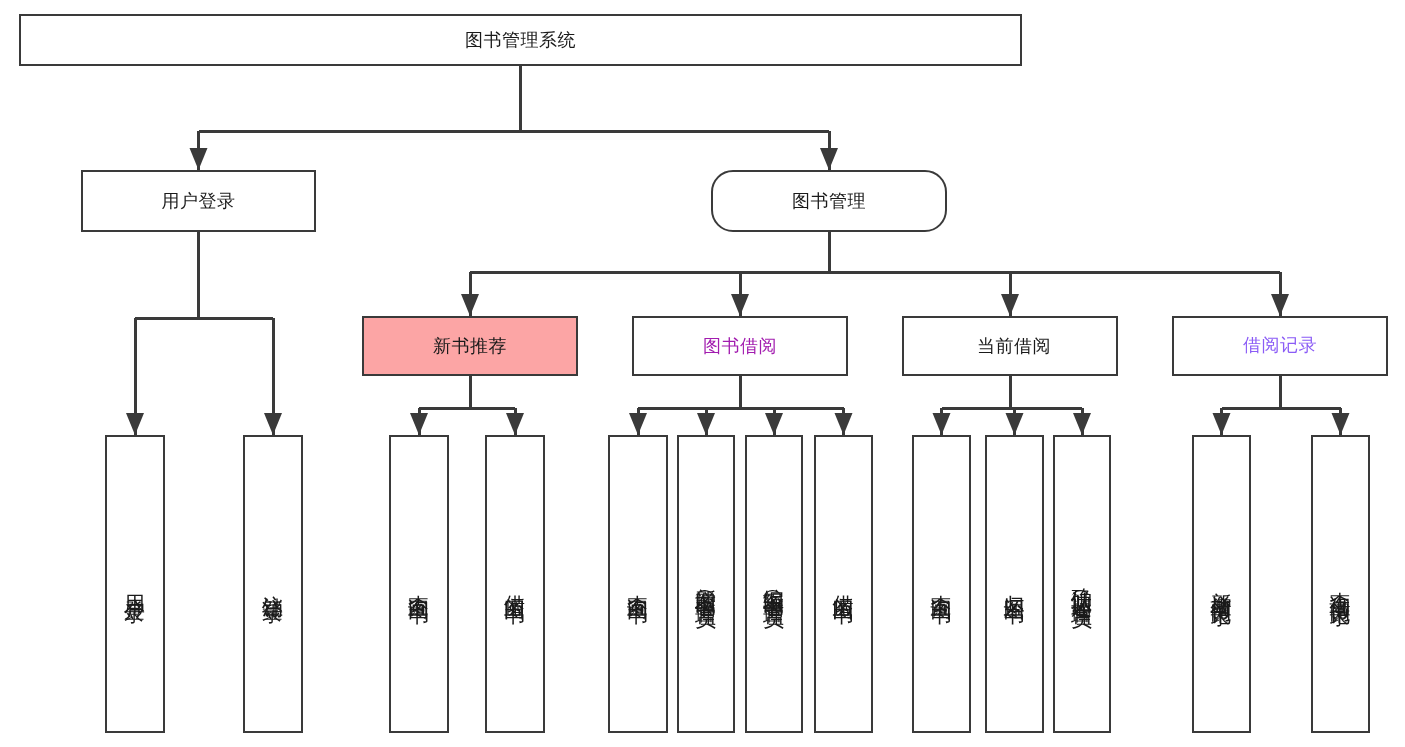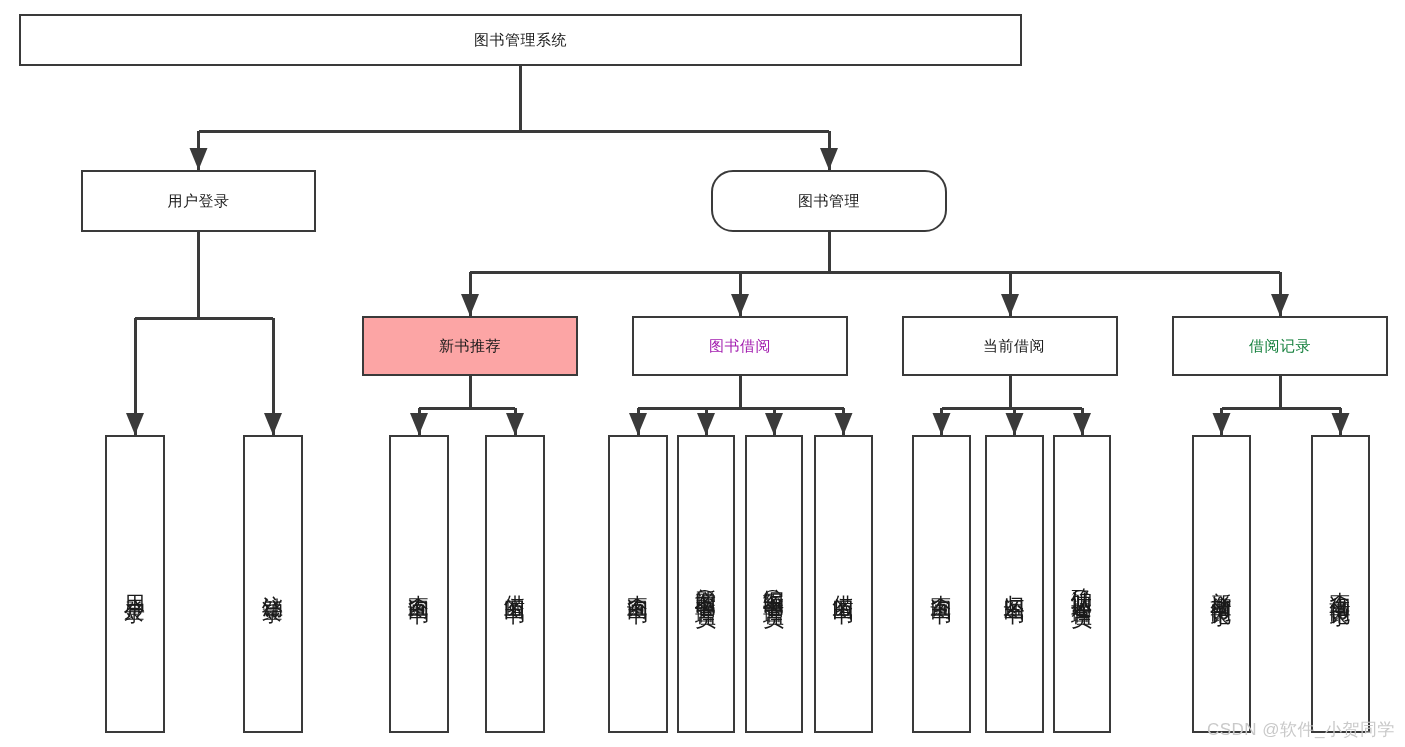--- a/index.html
+++ b/index.html
@@ -37,21 +37,21 @@
     justify-content: center;
     overflow: hidden;
   }
   .node-label {
     color: #1a1a1a;
     line-height: 1.16;
     text-align: center;
     white-space: nowrap;
   }
   .node.horizontal .node-label {
-    font-size: 15px;
+    font-size: 18px;
     letter-spacing: 0.5px;
   }
   .node.vertical .node-label {
     writing-mode: vertical-rl;
     text-orientation: upright;
     font-size: 21px;
     letter-spacing: 3px;
     line-height: 1.0;
   }
   .node.root {
@@ -140,21 +140,21 @@
       <div class="node horizontal" style="left: 362px; top: 316px; width: 216px; height: 60px; border-color: rgb(58, 58, 58); background: #fca5a5;">
         <span class="node-label" style="color: rgb(26, 26, 26);">新书推荐</span>
       </div>
       <div class="node horizontal" style="left: 632px; top: 316px; width: 216px; height: 60px; border-color: rgb(58, 58, 58); background: rgb(255, 255, 255);">
         <span class="node-label" style="color: #a21caf;">图书借阅</span>
       </div>
       <div class="node horizontal" style="left: 902px; top: 316px; width: 216px; height: 60px; border-color: rgb(58, 58, 58); background: rgb(255, 255, 255);">
         <span class="node-label" style="color: rgb(26, 26, 26); margin-left: 8px;">当前借阅</span>
       </div>
       <div class="node horizontal" style="left: 1172px; top: 316px; width: 216px; height: 60px; border-color: rgb(58, 58, 58); background: rgb(255, 255, 255);">
-        <span class="node-label" style="color: #15803d;">借阅记录</span>
+        <span class="node-label" style="color: #8b5cf6; font-family: Liberation Mono, monospace;">借阅记录</span>
       </div>
       <div class="node vertical" style="left: 105px; top: 435px; width: 60px; height: 298px; border-color: rgb(58, 58, 58); background: rgb(255, 255, 255);">
         <span class="node-label" style="color: rgb(26, 26, 26);">用户登录</span>
       </div>
       <div class="node vertical" style="left: 243px; top: 435px; width: 60px; height: 298px; border-color: rgb(58, 58, 58); background: rgb(255, 255, 255);">
         <span class="node-label" style="color: rgb(26, 26, 26);">注销登录</span>
       </div>
       <div class="node vertical" style="left: 389px; top: 435px; width: 60px; height: 298px; border-color: rgb(58, 58, 58); background: rgb(255, 255, 255);">
         <span class="node-label" style="color: rgb(26, 26, 26);">查询图书</span>
       </div>
@@ -182,14 +182,13 @@
       <div class="node vertical" style="left: 1053px; top: 435px; width: 58px; height: 298px; border-color: rgb(58, 58, 58); background: rgb(255, 255, 255);">
         <span class="node-label" style="color: rgb(26, 26, 26);">确认归还（管理员）</span>
       </div>
       <div class="node vertical" style="left: 1192px; top: 435px; width: 59px; height: 298px; border-color: rgb(58, 58, 58); background: rgb(255, 255, 255);">
         <span class="node-label" style="color: rgb(26, 26, 26);">新增借阅记录</span>
       </div>
       <div class="node vertical" style="left: 1311px; top: 435px; width: 59px; height: 298px; border-color: rgb(58, 58, 58); background: rgb(255, 255, 255);">
         <span class="node-label" style="color: rgb(26, 26, 26);">查询借阅记录</span>
       </div>
     </div>
-  <div id="watermark">CSDN @软件_小贺同学</div>
 </div>
 
 </body></html>

